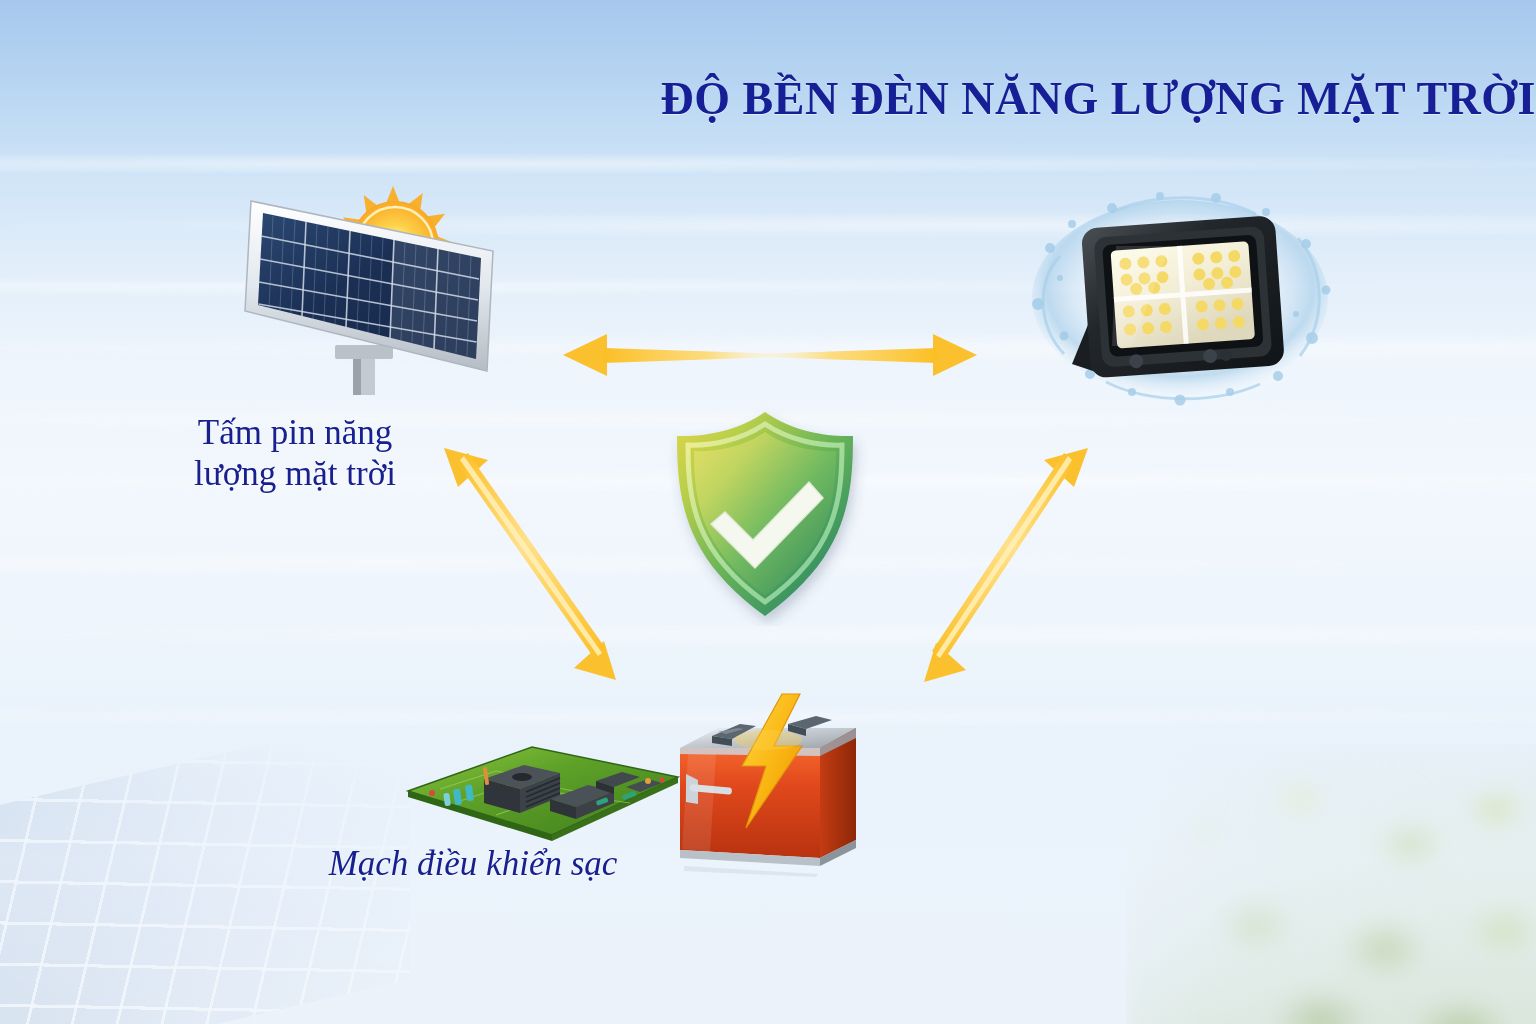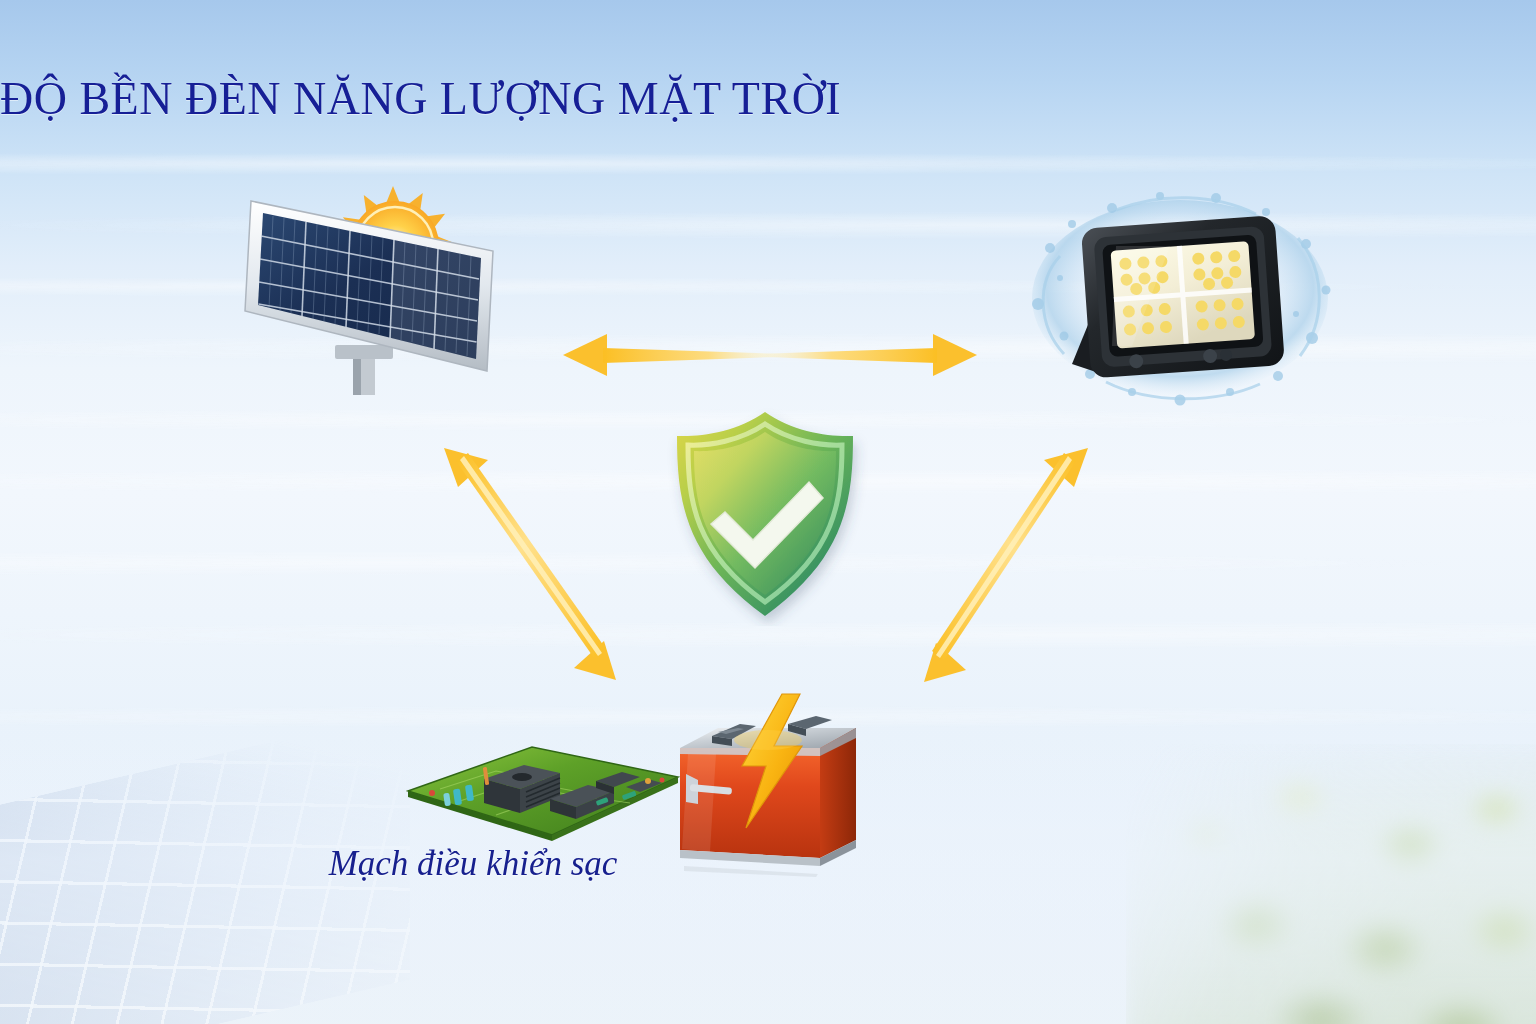--- a/index.html
+++ b/index.html
@@ -71,22 +71,22 @@
     -webkit-mask-image:linear-gradient(300deg, rgba(0,0,0,1) 30%, rgba(0,0,0,.7) 62%, rgba(0,0,0,0) 95%);
     mask-image:linear-gradient(300deg, rgba(0,0,0,1) 30%, rgba(0,0,0,.7) 62%, rgba(0,0,0,0) 95%);
   }
   .bg-haze{
     position:absolute;left:0;right:0;bottom:0;height:300px;
     background:linear-gradient(180deg, rgba(235,243,252,0) 0%, rgba(238,245,253,.55) 45%, rgba(240,246,252,.35) 100%);
   }
 
   
   .title{
-    position:absolute;left:0;right:0;top:72px;text-align:left;
-    font-size:46px;font-weight:400;letter-spacing:.5px;
+    position:absolute;left:0;right:0;top:72px;text-align:right;
+    font-size:46px;font-weight:700;letter-spacing:.5px;
     color:#161f96;
     font-family:"Liberation Serif","DejaVu Serif",serif;
     text-shadow:0 1px 0 rgba(255,255,255,.5);
   }
 
   
   .label{
     position:absolute;text-align:center;color:#17208e;
     font-size:35px;line-height:1.18;
     font-family:"Liberation Serif","DejaVu Serif",serif;
@@ -507,15 +507,17 @@
 
       <path d="M122 2 L82 74 L106 74 L86 136 L142 54 L114 54 L140 2 Z" fill="url(#boltg)"></path>
       <path d="M122 2 L82 74 L106 74 L86 136 L142 54 L114 54 L140 2 Z" fill="none" stroke="#e0960a" stroke-width="1.2"></path>
 
       <ellipse cx="108" cy="48" rx="34" ry="10" fill="#ffd24a" opacity=".35"></ellipse>
 
       <path d="M24 174 L158 182 L156 185 L24 179 Z" fill="#c9cfd6" opacity=".4"></path>
     </svg>
   </div>
 
+  <div class="label" id="label-solar">Tấm pin năng
+lượng mặt trời</div>
   <div class="label" id="label-charger">Mạch điều khiển sạc</div>
 
 </div>
 
 </body></html>

